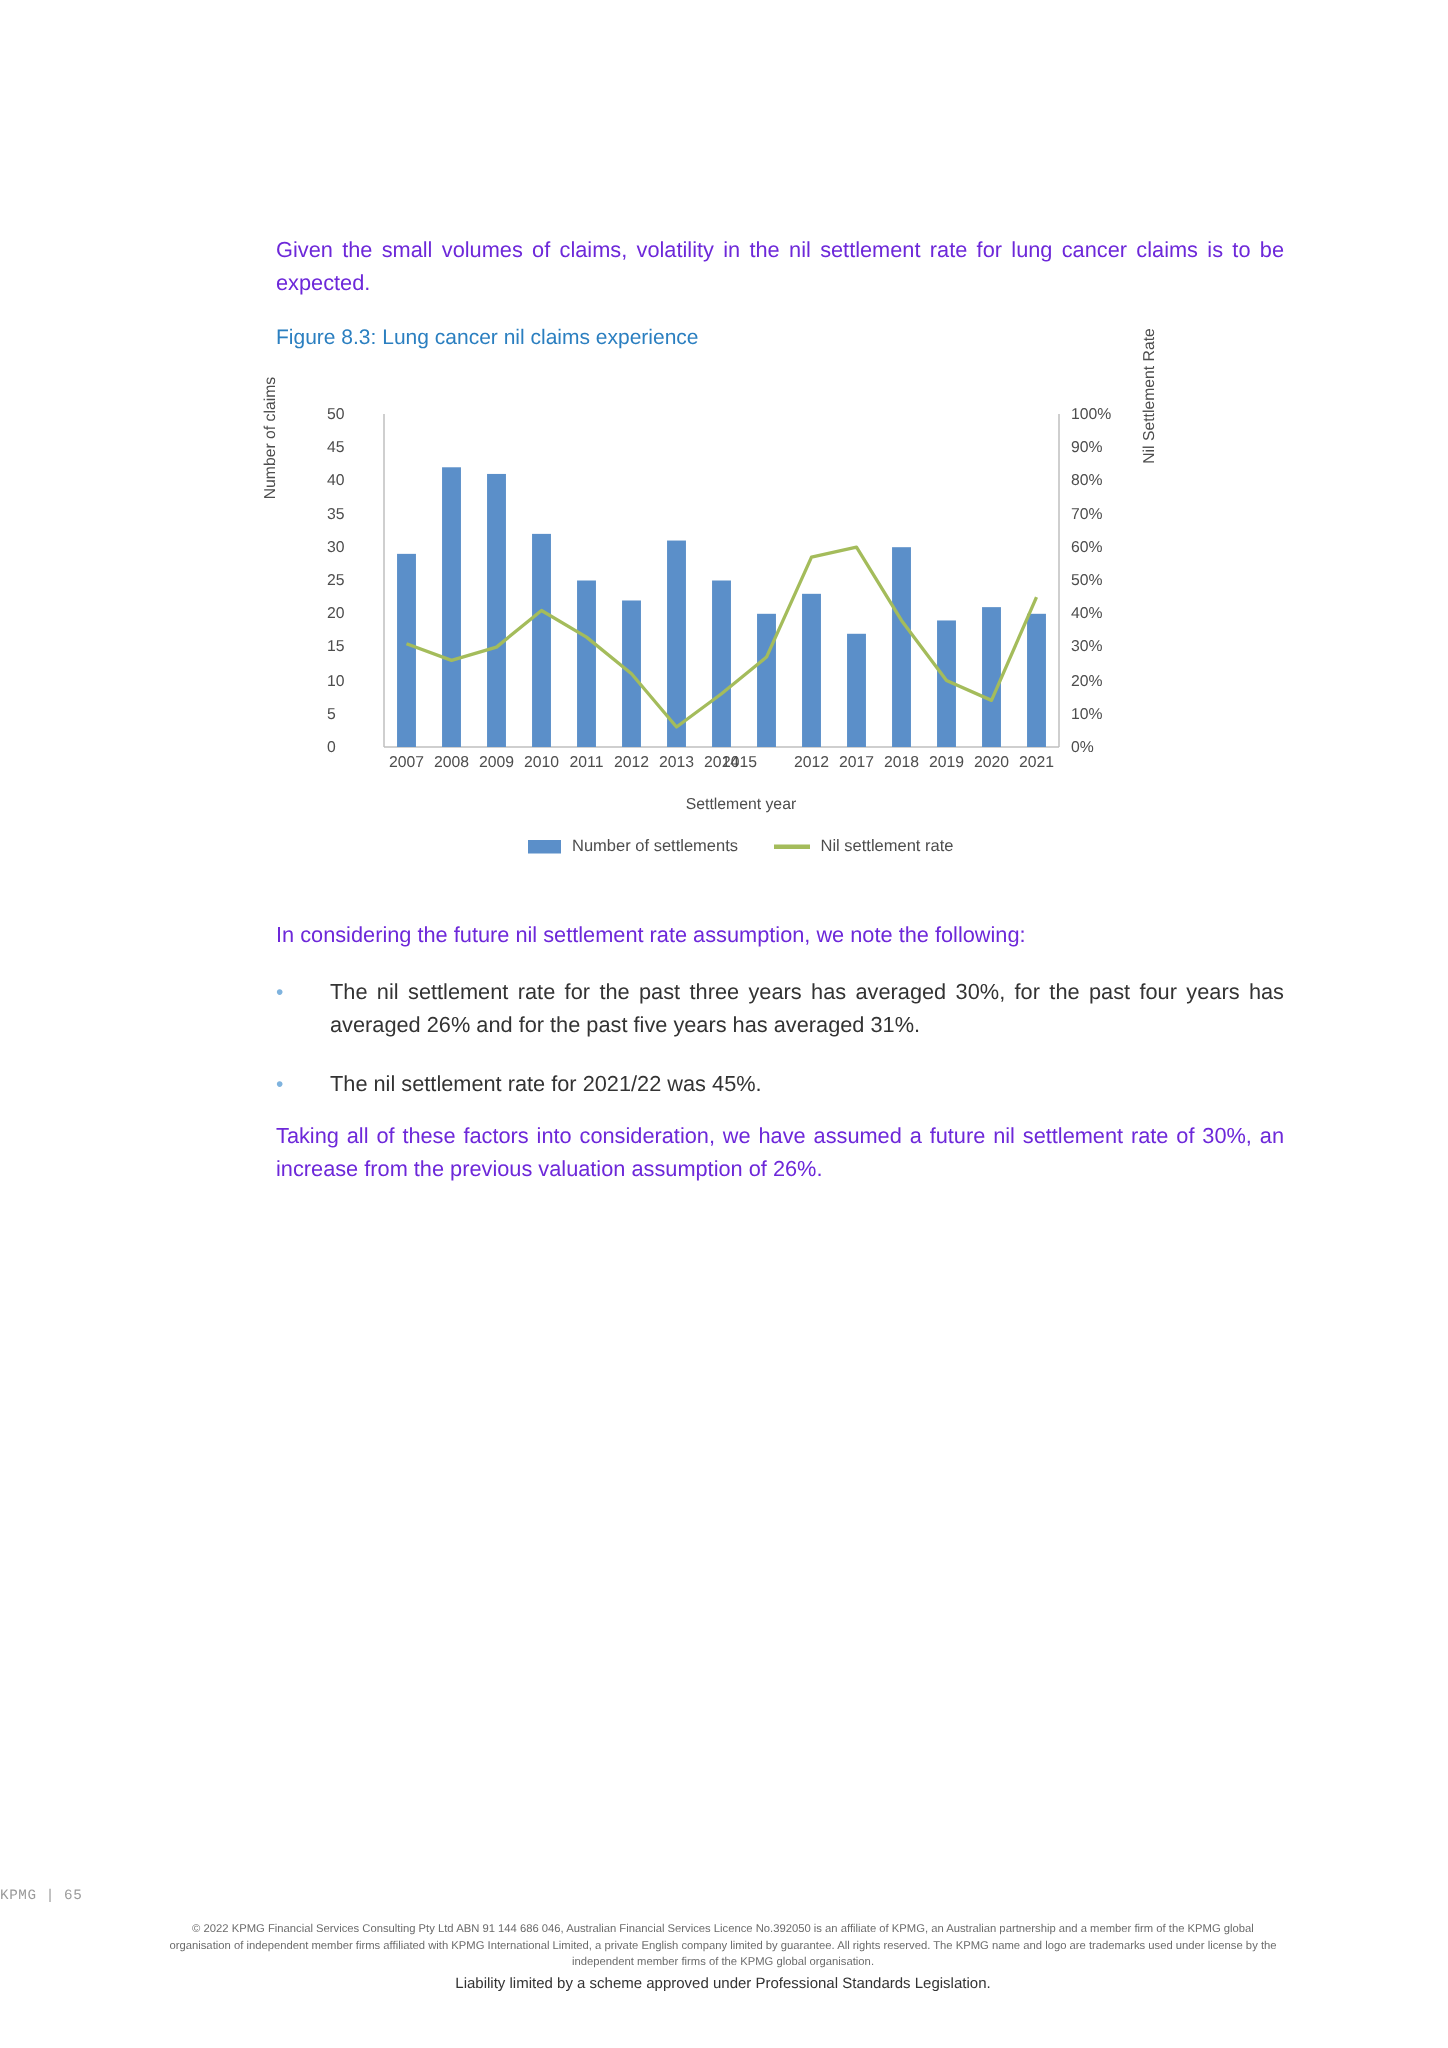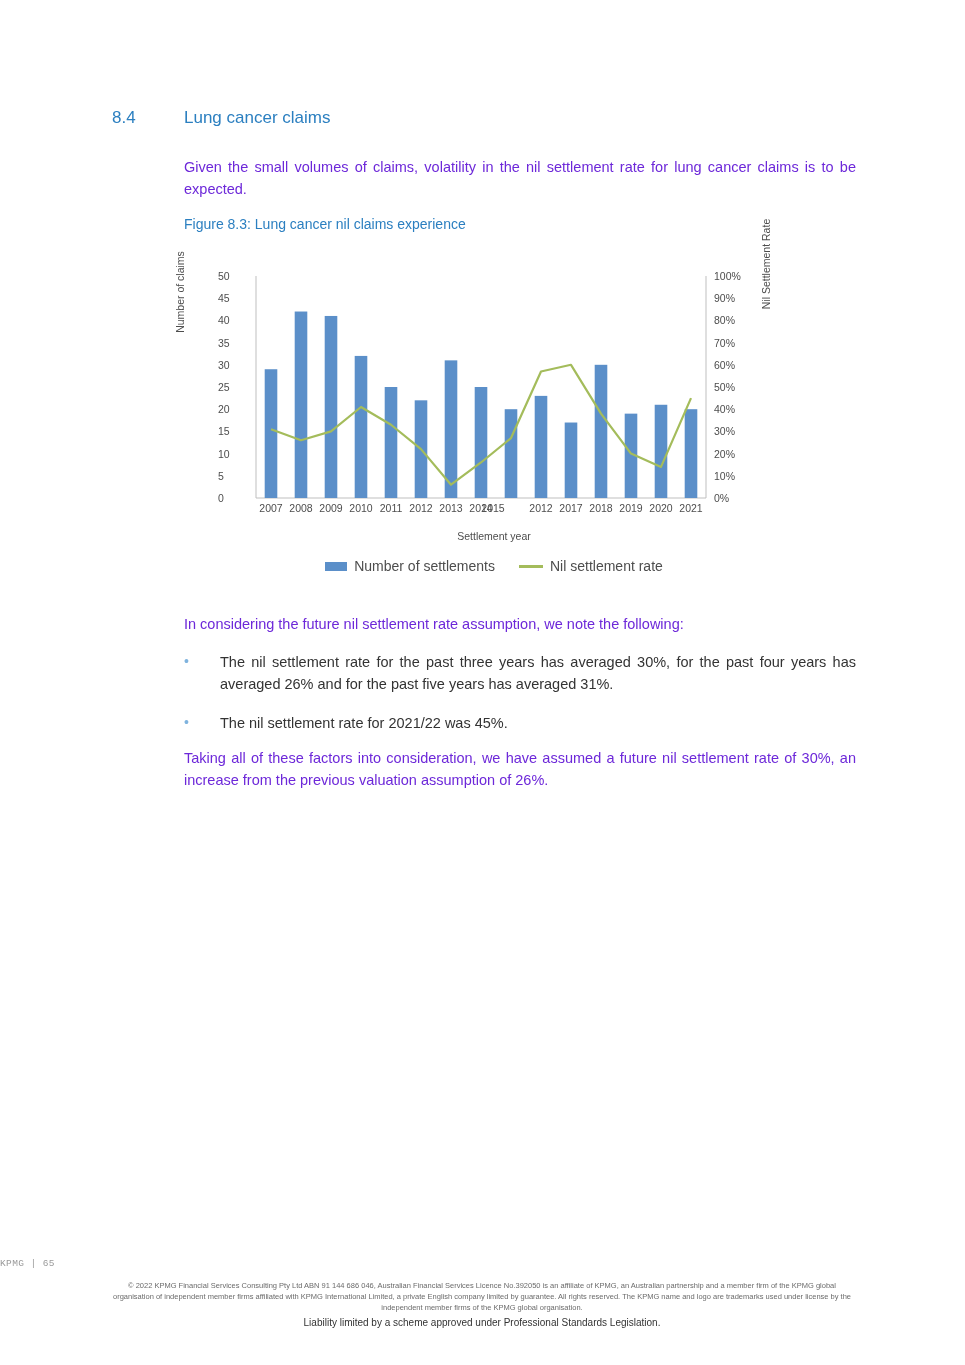--- a/index.html
+++ b/index.html
@@ -141,21 +141,21 @@
   }
   .legend {
     position: absolute;
     left: 0;
     top: 296px;
     width: 620px;
     display: flex;
     justify-content: center;
     gap: 24px;
     align-items: center;
-    font-size: 14px;
+    font-size: 11px;
     color: #4d4d4d;
   }
   .legend-item { display: flex; align-items: center; gap: 7px; }
   .legend-swatch-bar {
     width: 22px; height: 9px; background: #5b8fc9; display: inline-block;
   }
   .legend-swatch-line {
     width: 24px; height: 3px; background: #a4bc5b; display: inline-block;
   }
 
@@ -207,24 +207,20 @@
     text-align: center;
     font-size: 10px;
     color: #333333;
   }
 </style>
 </head>
 <body>
 
 <div class="page">
 
-  <div class="section-head">
-    <span class="section-num">8.4</span>
-    <span class="section-title">Lung cancer claims</span>
-  </div>
 
   <div class="para" id="intro-para">Given the small volumes of claims, volatility in the nil settlement rate for lung cancer claims is to be expected.</div>
 
   <div class="figure-caption">Figure 8.3: Lung cancer nil claims experience</div>
 
   <div class="chart-wrap">
     <div class="chart-area">
       <div class="axis-title-left">Number of claims</div>
       <div class="axis-title-right">Nil Settlement Rate</div>
       <div class="axis-title-bottom">Settlement year</div>

